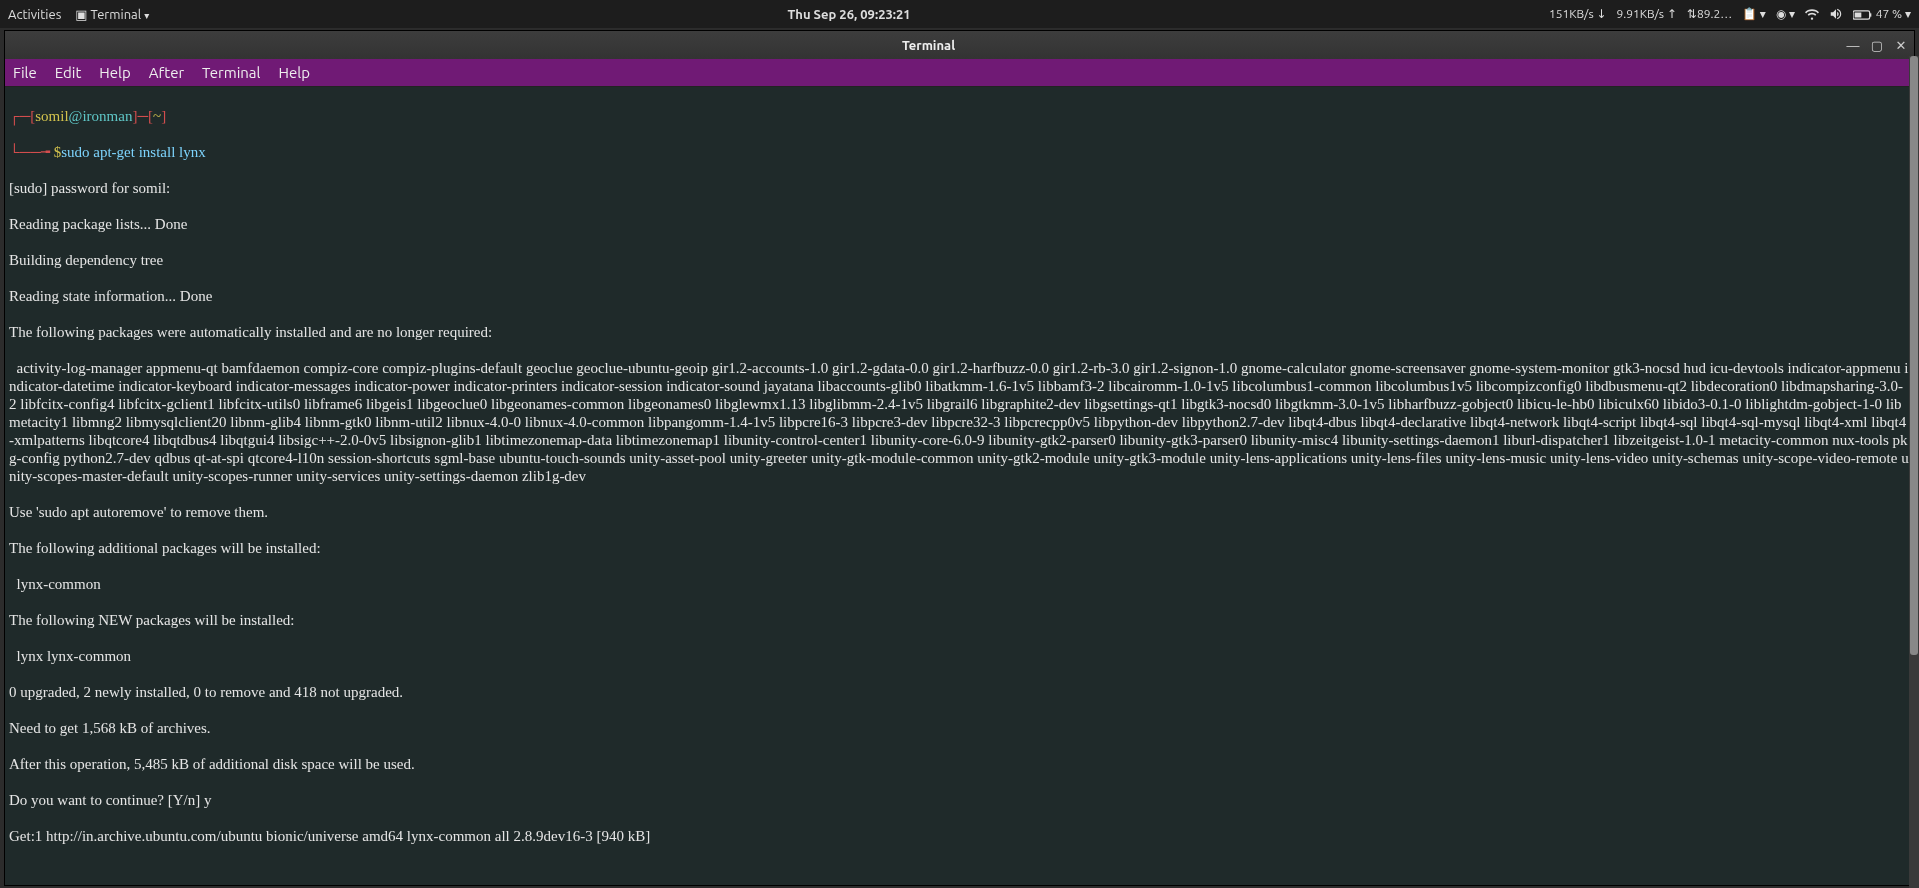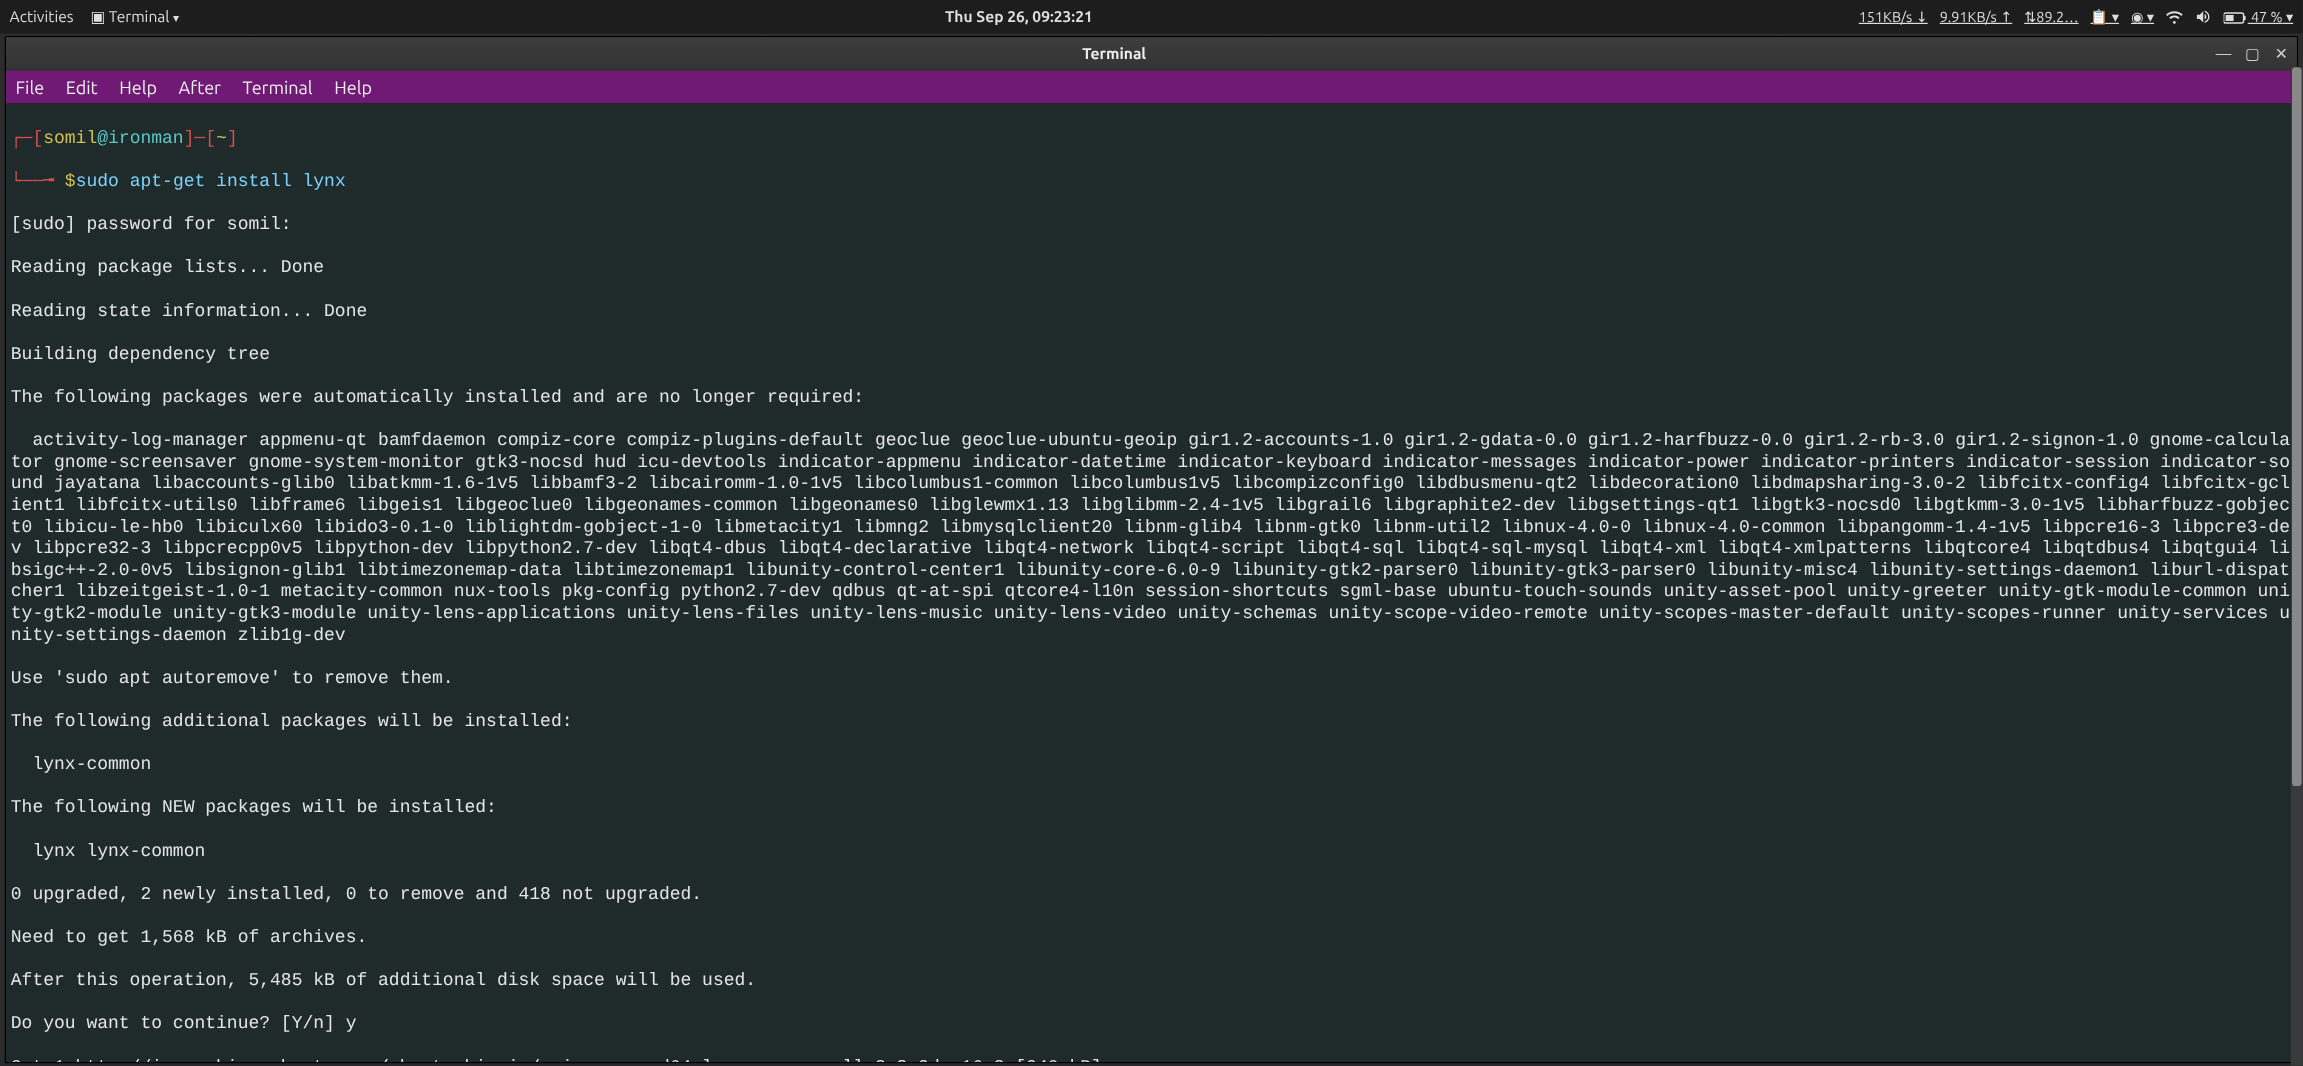--- a/index.html
+++ b/index.html
@@ -16,21 +16,21 @@
     height: 28px;
     background: #1d1d1d;
     display: flex;
     align-items: center;
     padding: 0 8px;
     color: #ddd;
     font-size: 13px;
   }
   .top-left { display: flex; align-items: center; gap: 14px; }
   .top-center { flex: 1; text-align: center; font-weight: bold; }
-  .top-right { display: flex; align-items: center; gap: 10px; font-size: 12px; text-decoration: underline; }
+  .top-right { display: flex; align-items: center; gap: 10px; font-size: 12px; }
   .top-right .stat { white-space: nowrap; }
   .top-right svg { width: 14px; height: 14px; fill: #ddd; vertical-align: middle; }
   .dropdown-arrow::after { content: " ▾"; font-size: 10px; }
 
   .window {
     margin: 2px 4px 0 4px;
     border: 1px solid #000;
     height: calc(100% - 32px);
     display: flex;
     flex-direction: column;
@@ -58,21 +58,21 @@
     padding: 0 8px;
     color: #eee;
     font-size: 15px;
     border-bottom: 1px solid #222;
   }
   .menu-bar span { cursor: pointer; }
 
   .term-area {
     flex: 1;
     background: #1f2a2a;
-    font-family: Liberation Mono, monospace;
+    font-family: Liberation Serif, serif;
     font-size: 15px;
     line-height: 18px;
     color: #8fae67;
     padding: 2px 4px;
     white-space: pre;
     overflow: hidden;
     position: relative;
   }
   .prompt-red { color: #d24d4d; }
   .prompt-cyan { color: #5fc6c6; }
@@ -152,22 +152,22 @@
     <span>After</span>
     <span>Terminal</span>
     <span>Help</span>
   </div>
 
   <div class="term-area">
 <span class="term-line"><span class="prompt-red">┌─[</span><span class="prompt-yellow">somil</span><span class="prompt-cyan">@</span><span class="prompt-cyan">ironman</span><span class="prompt-red">]─[</span><span class="prompt-yellow">~</span><span class="prompt-red">]</span></span>
 <span class="term-line"><span class="prompt-red">└──╼ </span><span class="prompt-yellow">$</span><span class="cmd-white">sudo apt-get install lynx</span></span>
 <span class="term-line bright">[sudo] password for somil:</span>
 <span class="term-line bright">Reading package lists... Done</span>
+<span class="term-line bright">Building dependency tree</span>
 <span class="term-line bright">Reading state information... Done</span>
-<span class="term-line bright">Building dependency tree</span>
 <span class="term-line bright">The following packages were automatically installed and are no longer required:</span>
 <span class="term-line bright">  activity-log-manager appmenu-qt bamfdaemon compiz-core compiz-plugins-default geoclue geoclue-ubuntu-geoip gir1.2-accounts-1.0 gir1.2-gdata-0.0 gir1.2-harfbuzz-0.0 gir1.2-rb-3.0 gir1.2-signon-1.0 gnome-calculator gnome-screensaver gnome-system-monitor gtk3-nocsd hud icu-devtools indicator-appmenu indicator-datetime indicator-keyboard indicator-messages indicator-power indicator-printers indicator-session indicator-sound jayatana libaccounts-glib0 libatkmm-1.6-1v5 libbamf3-2 libcairomm-1.0-1v5 libcolumbus1-common libcolumbus1v5 libcompizconfig0 libdbusmenu-qt2 libdecoration0 libdmapsharing-3.0-2 libfcitx-config4 libfcitx-gclient1 libfcitx-utils0 libframe6 libgeis1 libgeoclue0 libgeonames-common libgeonames0 libglewmx1.13 libglibmm-2.4-1v5 libgrail6 libgraphite2-dev libgsettings-qt1 libgtk3-nocsd0 libgtkmm-3.0-1v5 libharfbuzz-gobject0 libicu-le-hb0 libiculx60 libido3-0.1-0 liblightdm-gobject-1-0 libmetacity1 libmng2 libmysqlclient20 libnm-glib4 libnm-gtk0 libnm-util2 libnux-4.0-0 libnux-4.0-common libpangomm-1.4-1v5 libpcre16-3 libpcre3-dev libpcre32-3 libpcrecpp0v5 libpython-dev libpython2.7-dev libqt4-dbus libqt4-declarative libqt4-network libqt4-script libqt4-sql libqt4-sql-mysql libqt4-xml libqt4-xmlpatterns libqtcore4 libqtdbus4 libqtgui4 libsigc++-2.0-0v5 libsignon-glib1 libtimezonemap-data libtimezonemap1 libunity-control-center1 libunity-core-6.0-9 libunity-gtk2-parser0 libunity-gtk3-parser0 libunity-misc4 libunity-settings-daemon1 liburl-dispatcher1 libzeitgeist-1.0-1 metacity-common nux-tools pkg-config python2.7-dev qdbus qt-at-spi qtcore4-l10n session-shortcuts sgml-base ubuntu-touch-sounds unity-asset-pool unity-greeter unity-gtk-module-common unity-gtk2-module unity-gtk3-module unity-lens-applications unity-lens-files unity-lens-music unity-lens-video unity-schemas unity-scope-video-remote unity-scopes-master-default unity-scopes-runner unity-services unity-settings-daemon zlib1g-dev</span>
 <span class="term-line bright">Use 'sudo apt autoremove' to remove them.</span>
 <span class="term-line bright">The following additional packages will be installed:</span>
 <span class="term-line bright">  lynx-common</span>
 <span class="term-line bright">The following NEW packages will be installed:</span>
 <span class="term-line bright">  lynx lynx-common</span>
 <span class="term-line bright">0 upgraded, 2 newly installed, 0 to remove and 418 not upgraded.</span>
 <span class="term-line bright">Need to get 1,568 kB of archives.</span>
 <span class="term-line bright">After this operation, 5,485 kB of additional disk space will be used.</span>

